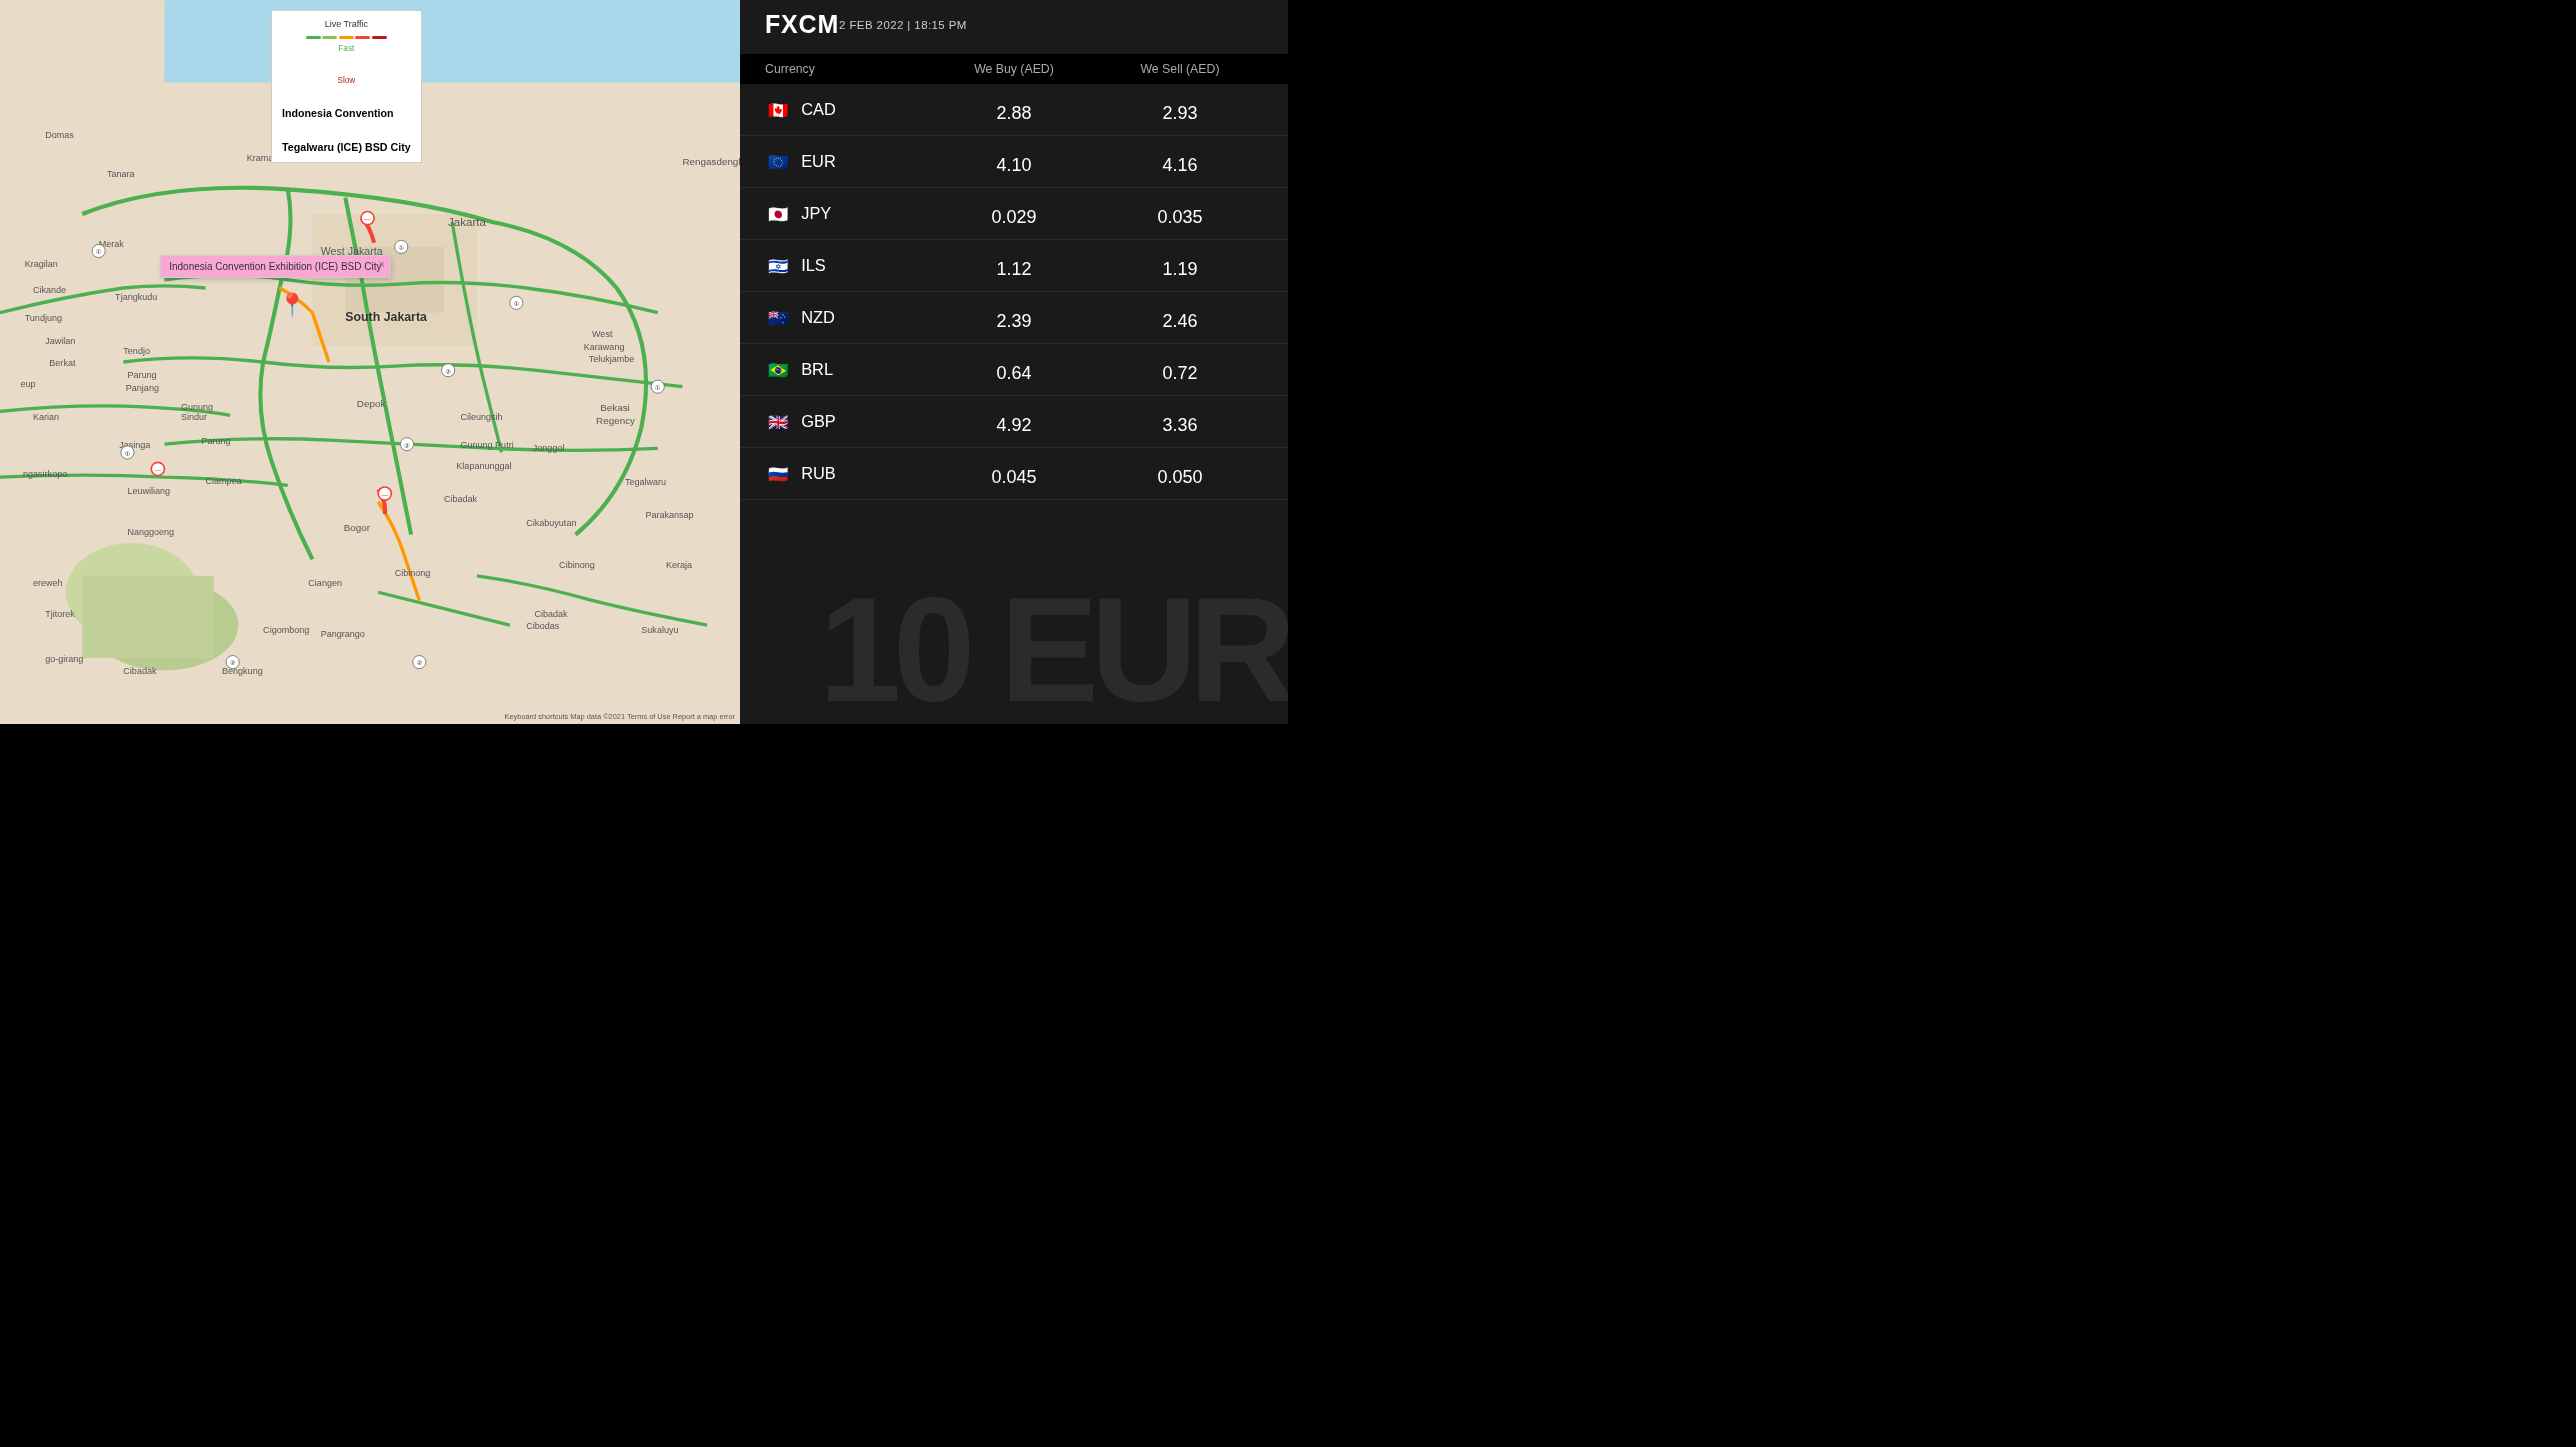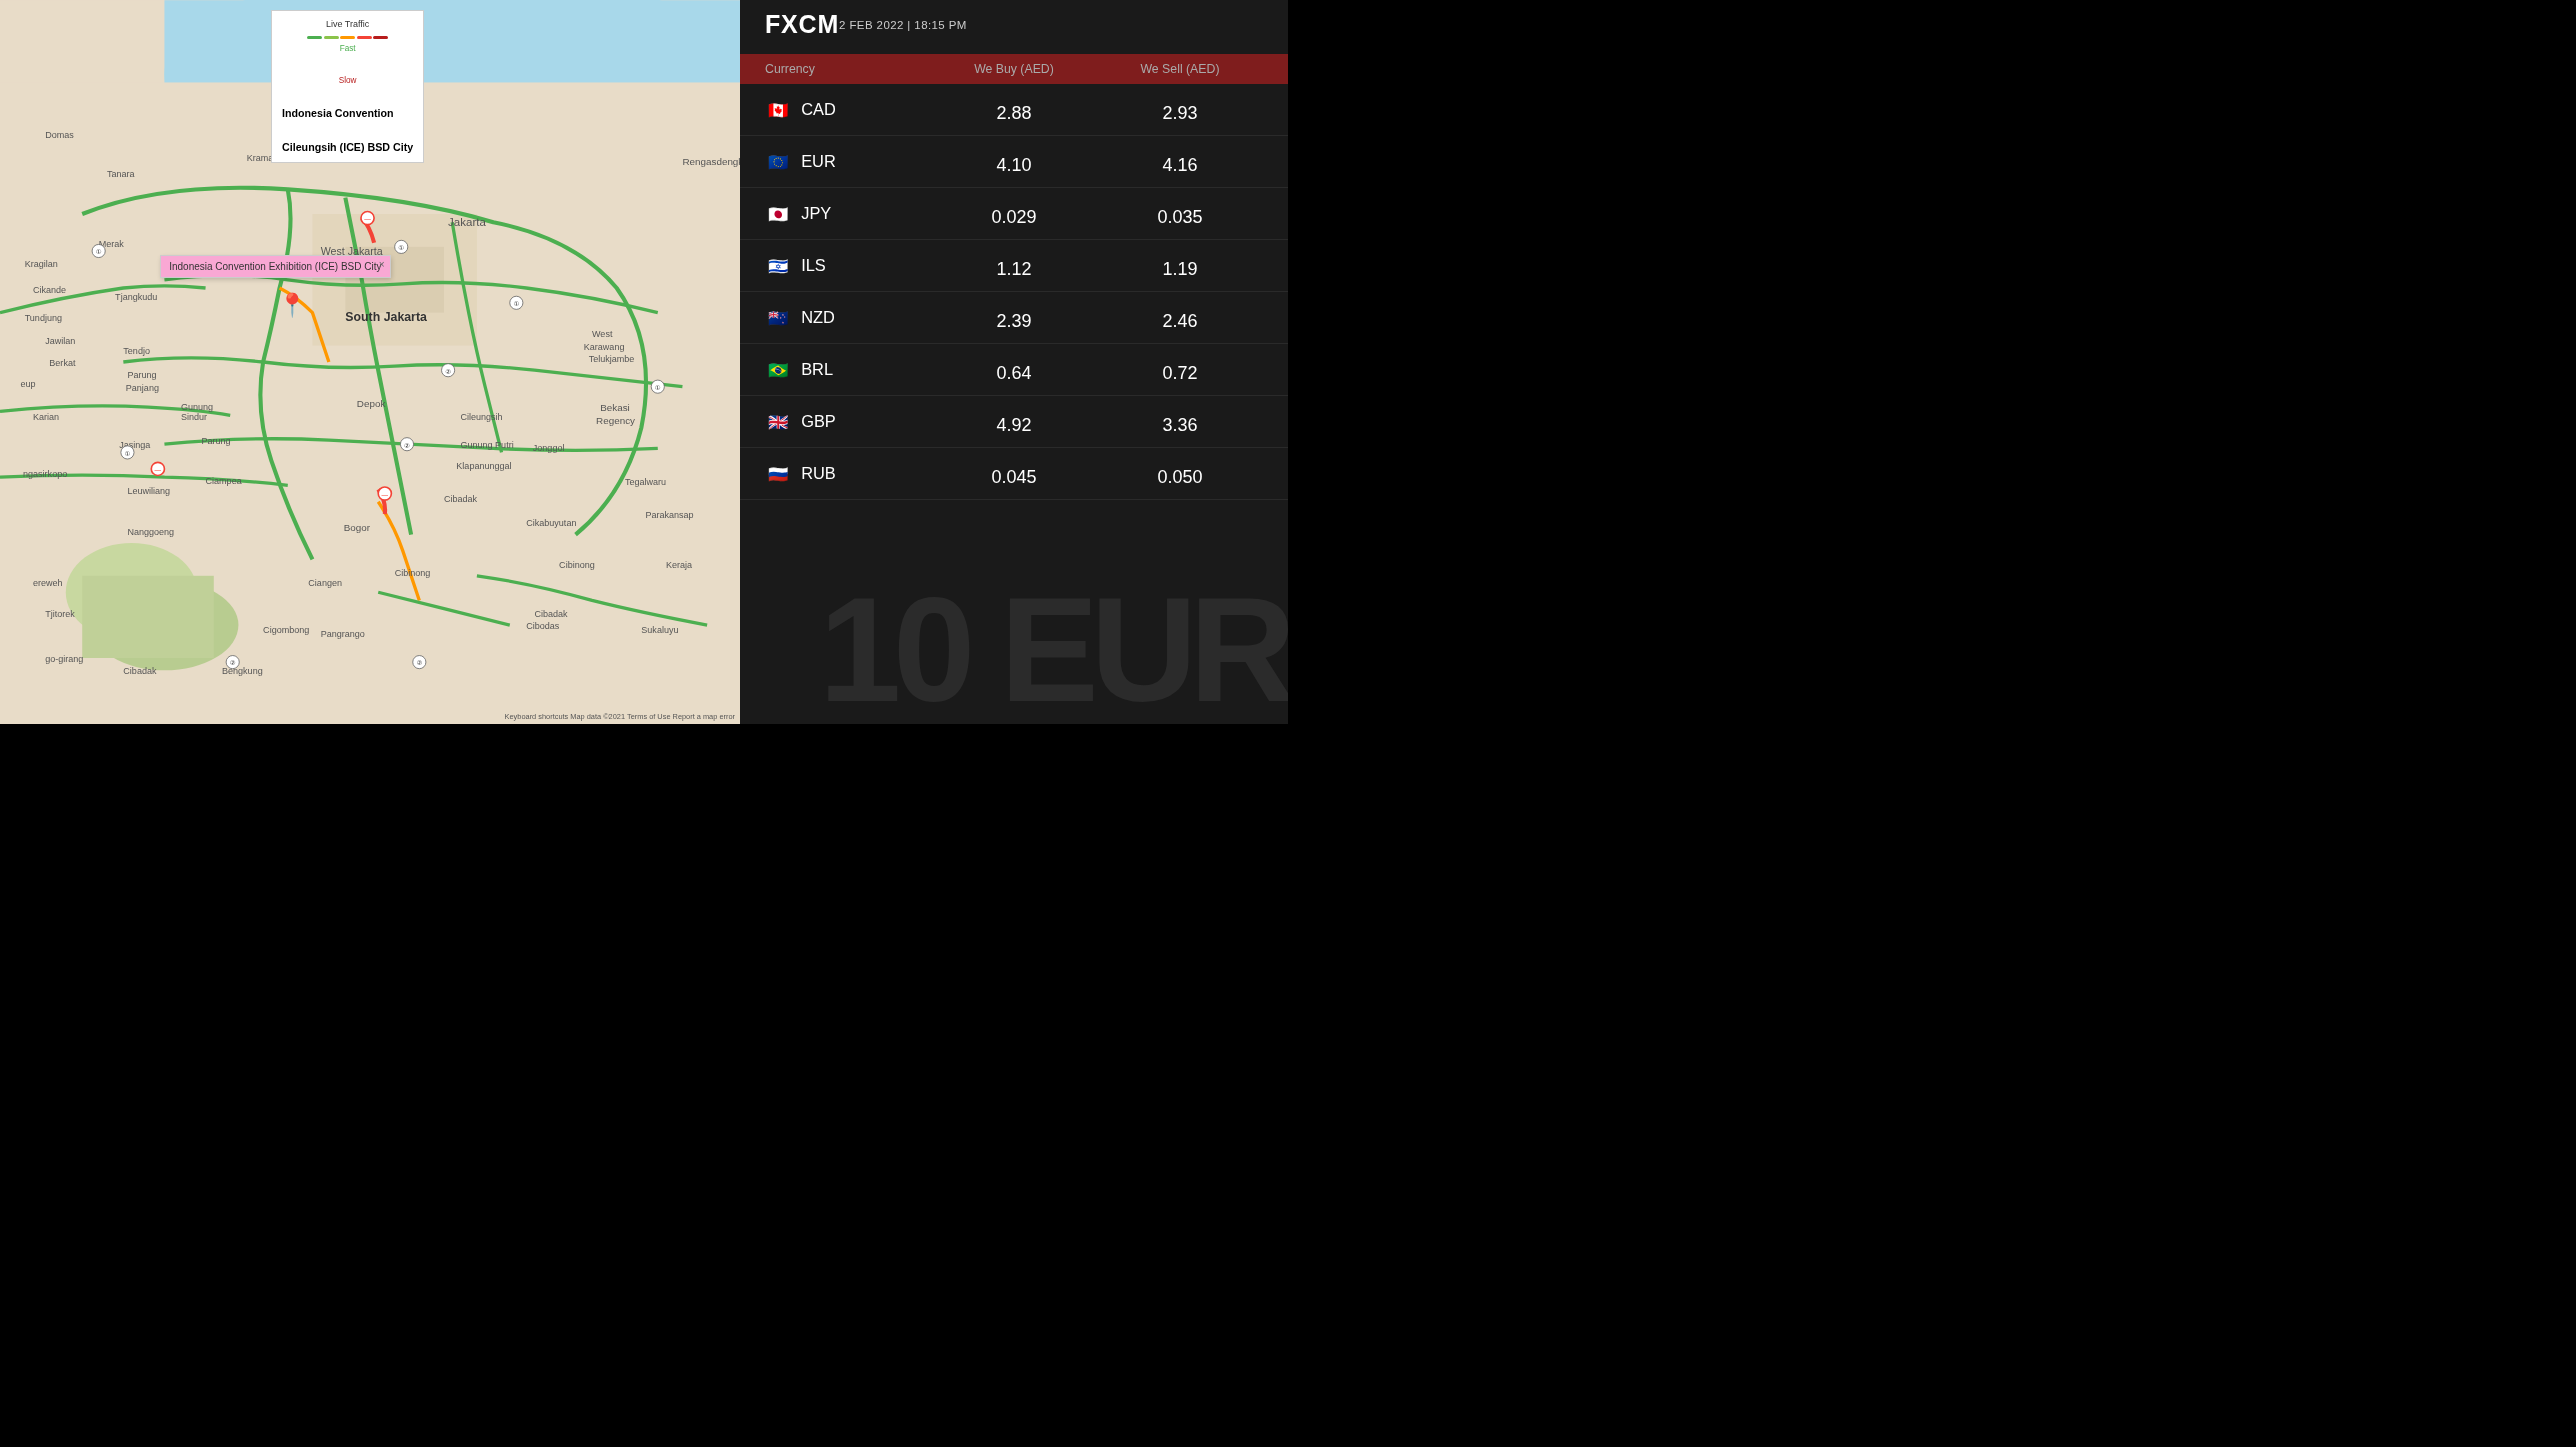--- a/index.html
+++ b/index.html
@@ -155,21 +155,21 @@
     .fxcm-datetime {
       font-size: 11.5px;
       color: #ccc;
       letter-spacing: 0.4px;
     }
 
     .fxcm-col-headers {
       display: grid;
       grid-template-columns: 1fr 1fr 1fr;
       padding: 8.2px 25px;
-      background: #7f1d1d;
+      background: #000000;
       z-index: 1;
     }
     .fxcm-col-header {
       font-size: 12.3px;
       color: #aaa;
       font-weight: normal;
     }
     .fxcm-col-header:not(:first-child) {
       text-align: center;
     }
@@ -356,21 +356,21 @@
         <div class="traffic-seg" style="background:#8bc34a;"></div>
         <div class="traffic-seg" style="background:#ff9800;"></div>
         <div class="traffic-seg" style="background:#f44336;"></div>
         <div class="traffic-seg" style="background:#b71c1c;"></div>
       </div>
       <span style="color:#4caf50;font-size:8.2px;">Fast</span>
       &nbsp;&nbsp;&nbsp;&nbsp;&nbsp;&nbsp;&nbsp;&nbsp;&nbsp;&nbsp;&nbsp;&nbsp;
       <span style="color:#b71c1c;font-size:8.2px;">Slow</span>
     </div>
     <div class="map-legend-place">Indonesia Convention</div>
-    <div class="map-legend-place">Cileungsih (ICE) BSD City</div>
+    <div class="map-legend-place">Tegalwaru (ICE) BSD City</div>
   </div>
 
   <div class="map-tooltip">
     <span>Indonesia Convention Exhibition (ICE) BSD City</span>
     <span class="map-tooltip-close">×</span>
   </div>
 
   <div class="map-pin">📍</div>
 
   <div class="map-footer">

